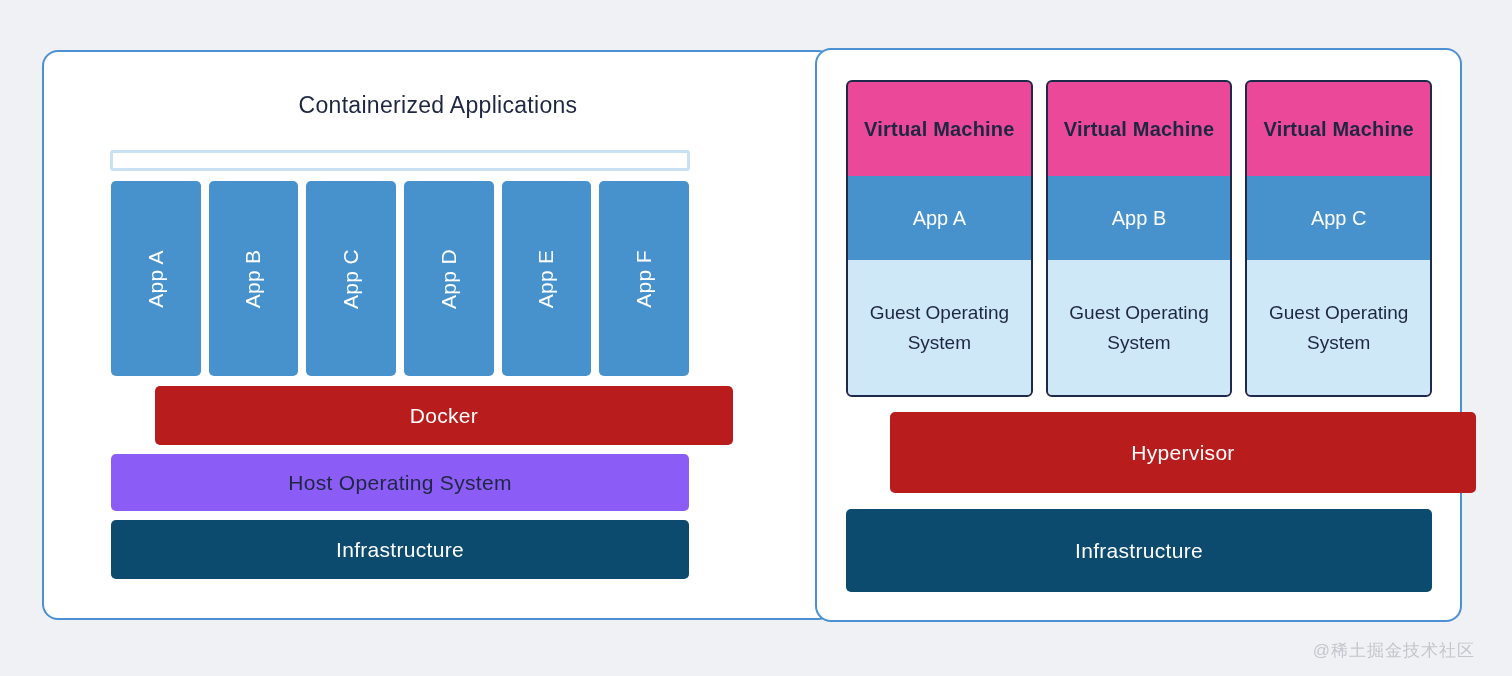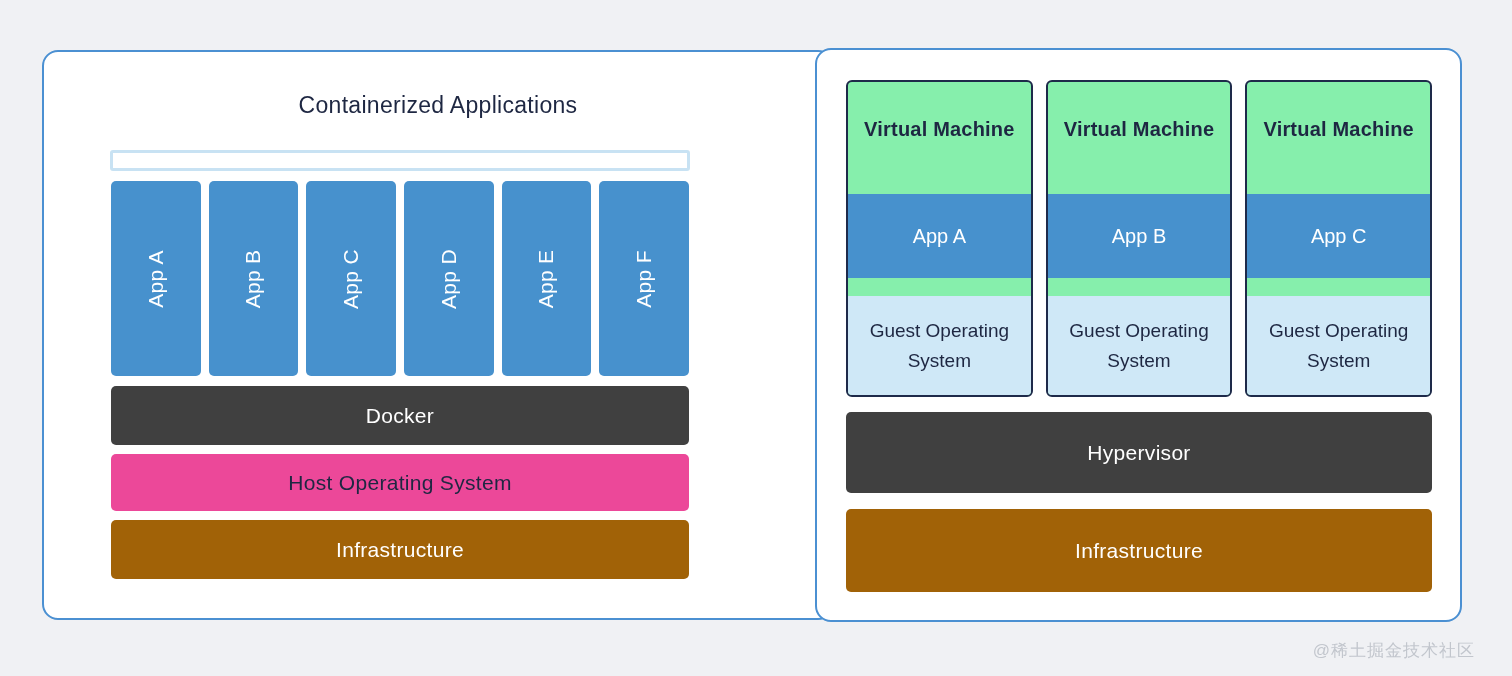--- a/index.html
+++ b/index.html
@@ -57,43 +57,42 @@
     letter-spacing: 0.3px;
   }
 
   .layer {
     position: absolute;
     border-radius: 5px;
     display: flex; align-items: center; justify-content: center;
     font-size: 21px;
     letter-spacing: 0.3px;
   }
-  .layer.blue  { background: #404040; color: #ffffff; }
-  .layer.light { background: #ec4899; color: #1E2742; }
-  .layer.green { background: #a16207; color: #ffffff; }
+  .layer.blue  { background: #b91c1c; color: #ffffff; margin-left: 44px; }
+  .layer.light { background: #8b5cf6; color: #1E2742; }
+  .layer.green { background: #0c4a6e; color: #ffffff; }
 
   #docker-layer   { left: 67px; top: 334px; width: 578px; height: 59px; }
   #host-os-layer  { left: 67px; top: 402px; width: 578px; height: 57px; }
   #infra-left     { left: 67px; top: 468px; width: 578px; height: 59px; }
 
   
   .vm-row {
     position: absolute;
     left: 29px; top: 30px;
     width: 586px; height: 317px;
     display: flex; gap: 13px;
   }
   .vm-box {
     flex: 1;
     border: 2px solid #1E2A4A;
     border-radius: 6px;
-    background: #86efac;
+    background: #ec4899;
     display: flex; flex-direction: column;
     overflow: hidden;
-    gap: 18px;
   }
   .vm-title {
     height: 94px;
     display: flex; align-items: center; justify-content: center;
     font-weight: bold;
     font-size: 20px;
     color: #1E2742;
     letter-spacing: 0.2px;
   }
   .vm-app {

